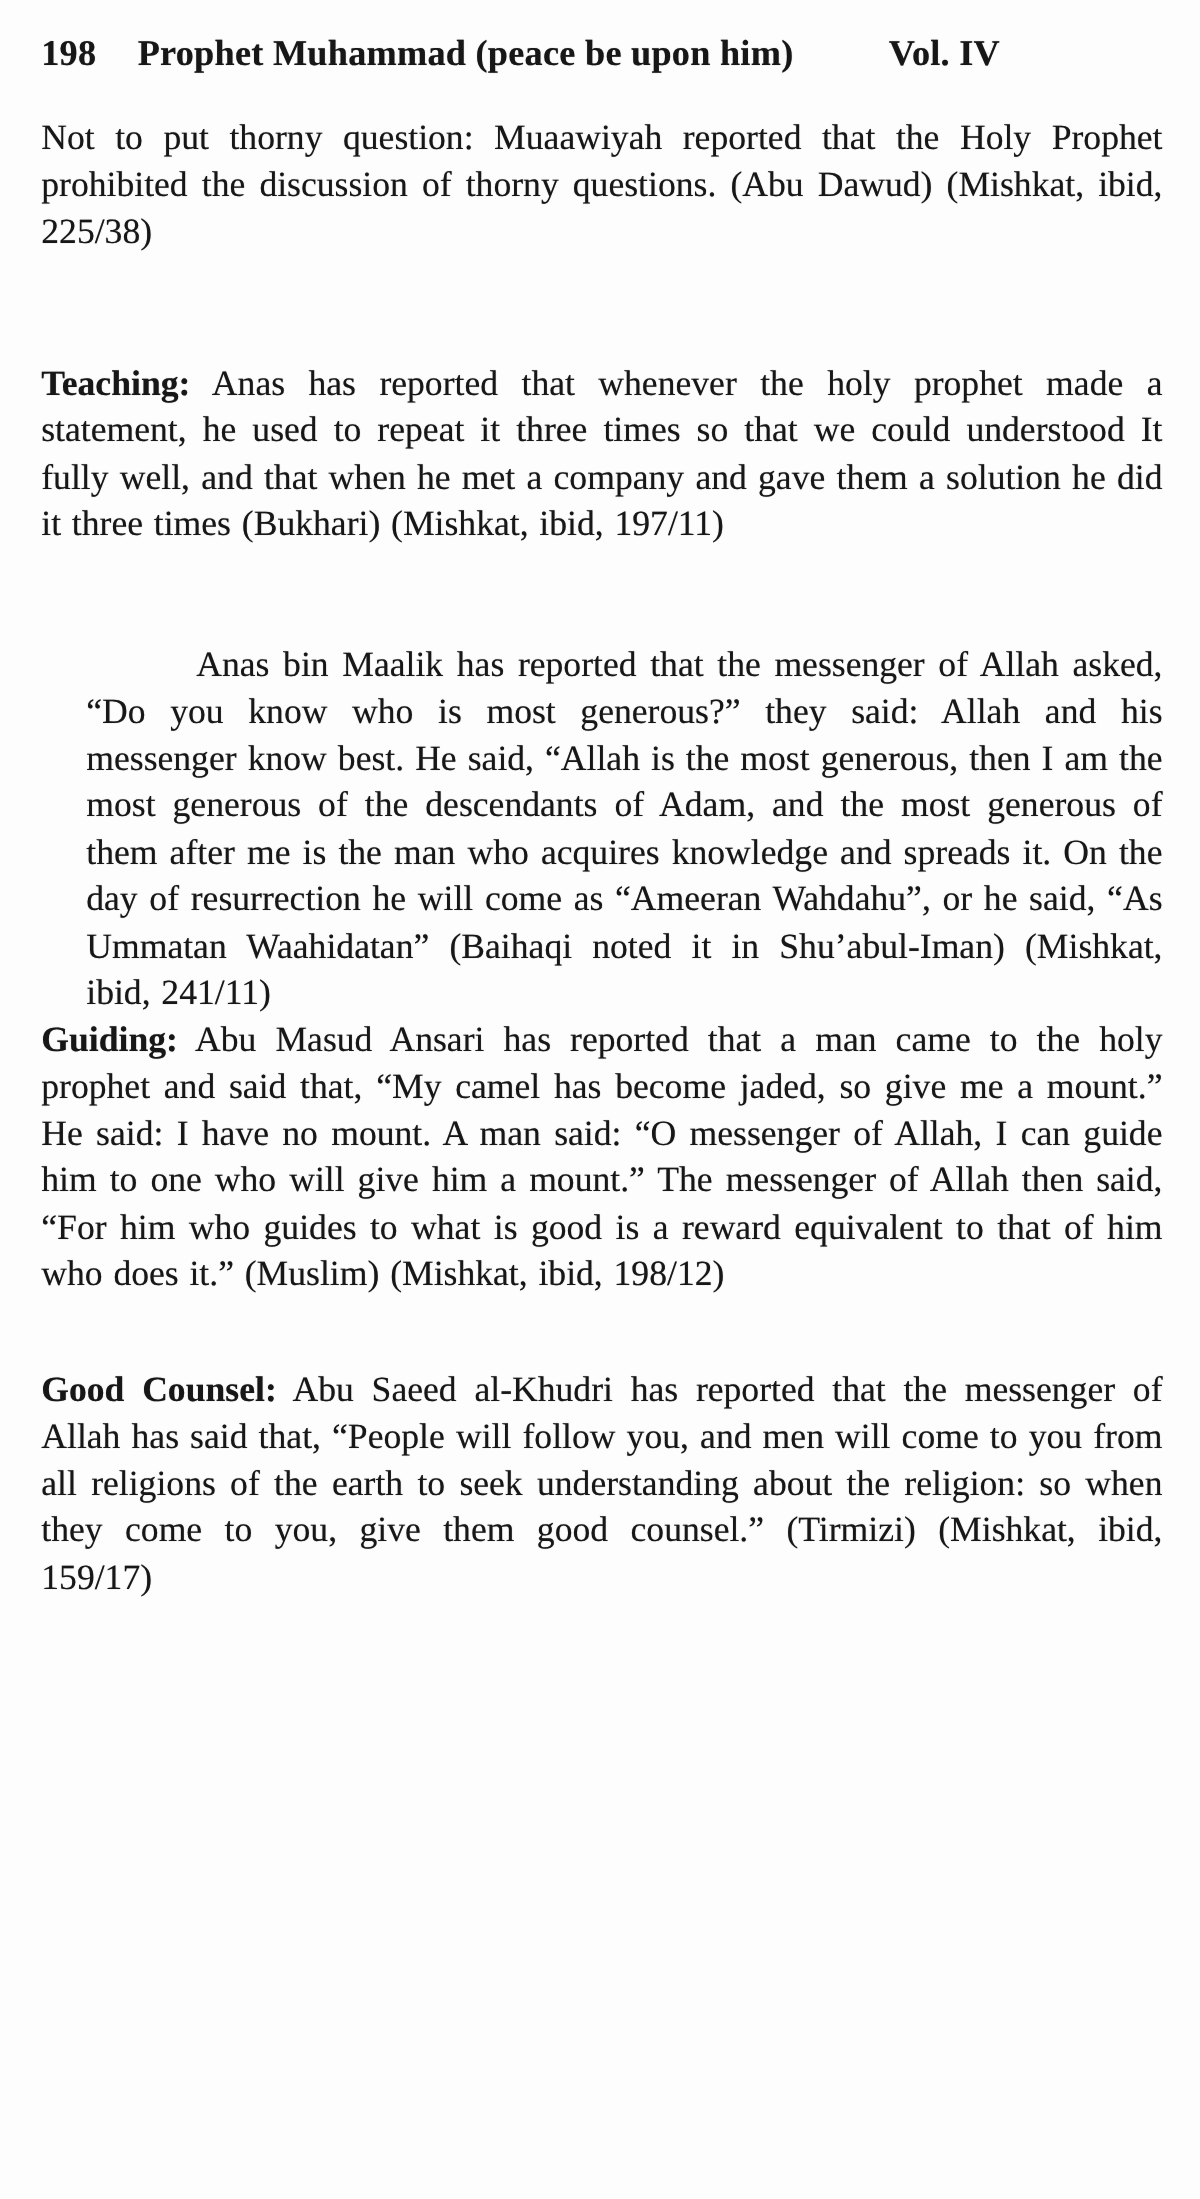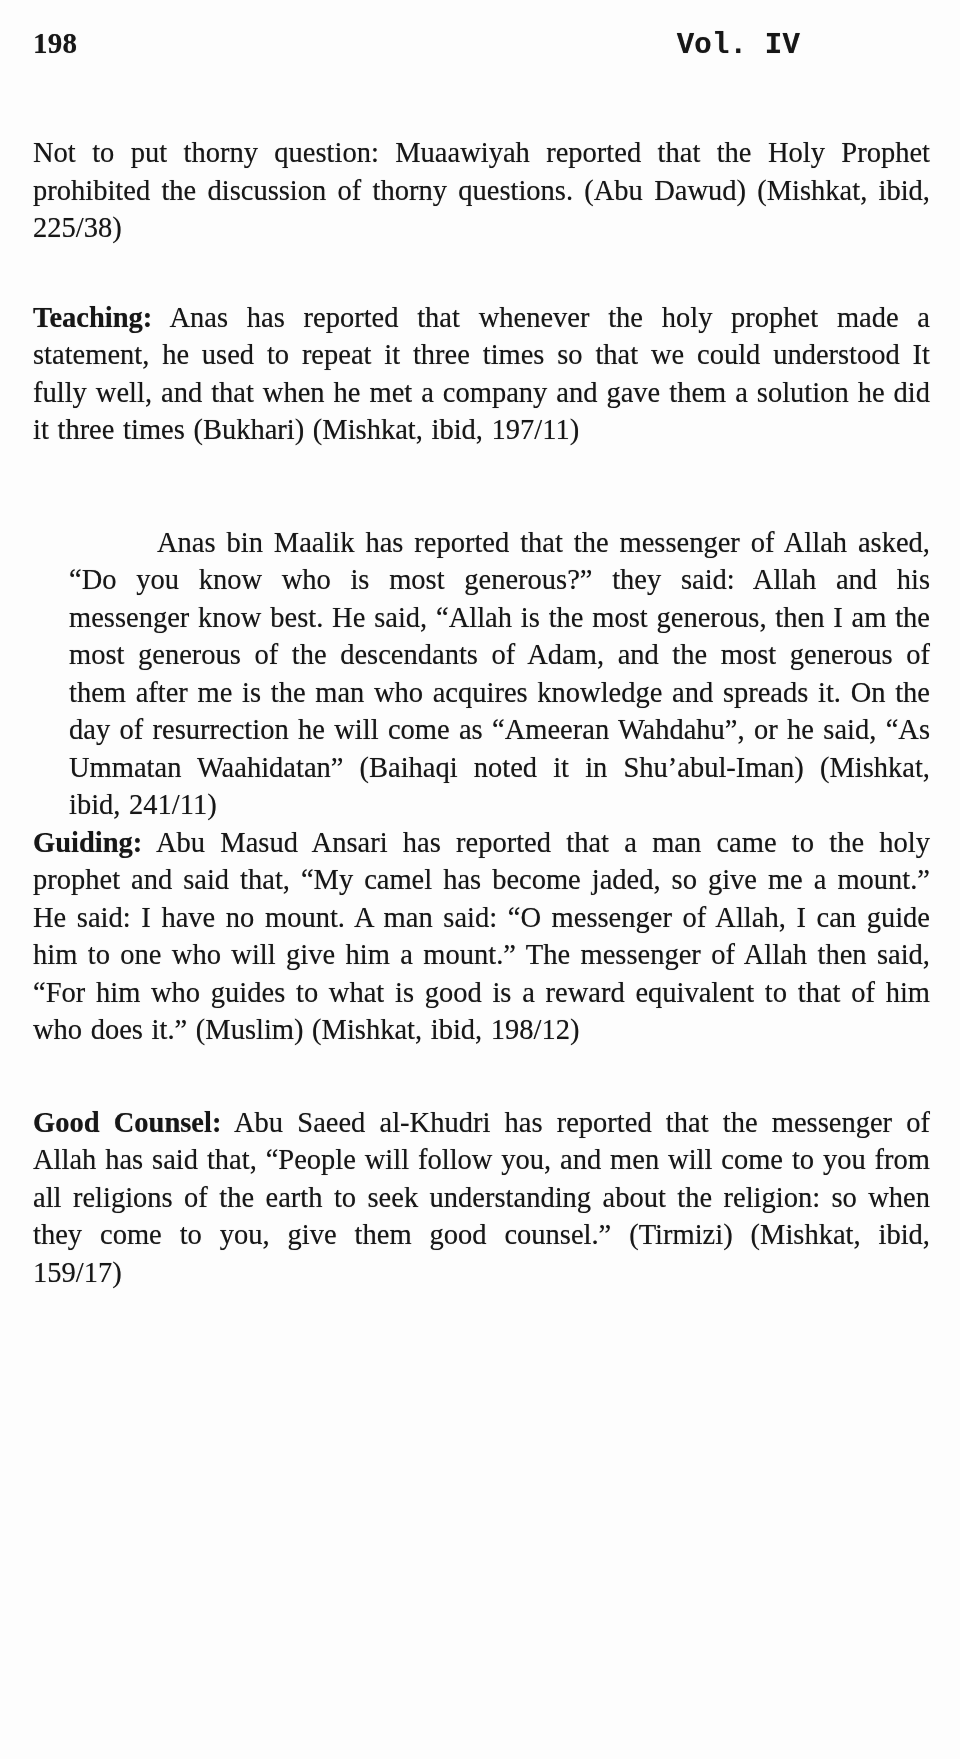--- a/index.html
+++ b/index.html
@@ -21,45 +21,46 @@
     display: flex;
     align-items: baseline;
     padding: 27px 160px 0 33px;
     font-weight: bold;
     font-size: 29px;
     letter-spacing: 0.2px;
     white-space: nowrap;
   }
   .pagehead .pnum { flex: 0 0 auto; }
   .pagehead .ptitle { flex: 0 0 auto; margin-left: 33px; }
-  .pagehead .pvol { flex: 0 0 auto; margin-left: auto; font-family: Liberation Mono, monospace; }
+  .pagehead .pvol { flex: 0 0 auto; margin-left: auto; }
   .body-text {
     padding: 0 30px 0 33px;
   }
   .para {
     margin: 0;
     font-size: 28.5px;
     line-height: 37.5px;
     text-align: justify;
     word-spacing: 1.5px;
   }
   .para .lead { font-weight: bold; }
-  .p1 { margin-top: 72px; }
-  .p2 { margin-top: 52px; }
+  .p1 { margin-top: 32px; }
+  .p2 { margin-top: 84px; }
   .p3 { margin-top: 75px; text-indent: 88px; margin-left: 36px; }
   .p4 { }
   .p5 { margin-top: 55px; }
 </style>
 </head>
 <body>
 
 <div class="page">
 
   <header class="pagehead">
     <span class="pnum">198</span>
+    <span class="ptitle">Prophet Muhammad (peace be upon him)</span>
     <span class="pvol">Vol. IV</span>
   </header>
 
   <main class="body-text">
 
     <p class="para p1"><b class="lead"></b><span>Not to put thorny question: Muaawiyah reported that the Holy Prophet prohibited the discussion of thorny questions. (Abu Dawud) (Mishkat, ibid, 225/38)</span></p>
 
     <p class="para p2"><b class="lead">Teaching:</b><span> Anas has reported that whenever the holy prophet made a statement, he used to repeat it three times so that we could understood It fully well, and that when he met a company and gave them a solution he did it three times (Bukhari) (Mishkat, ibid, 197/11)</span></p>
 
     <p class="para p3"><b class="lead"></b><span>Anas bin Maalik has reported that the messenger of Allah asked, “Do you know who is most generous?” they said: Allah and his messenger know best. He said, “Allah is the most generous, then I am the most generous of the descendants of Adam, and the most generous of them after me is the man who acquires knowledge and spreads it. On the day of resurrection he will come as “Ameeran Wahdahu”, or he said, “As Ummatan Waahidatan” (Baihaqi noted it in Shu’abul-Iman) (Mishkat, ibid, 241/11)</span></p>

